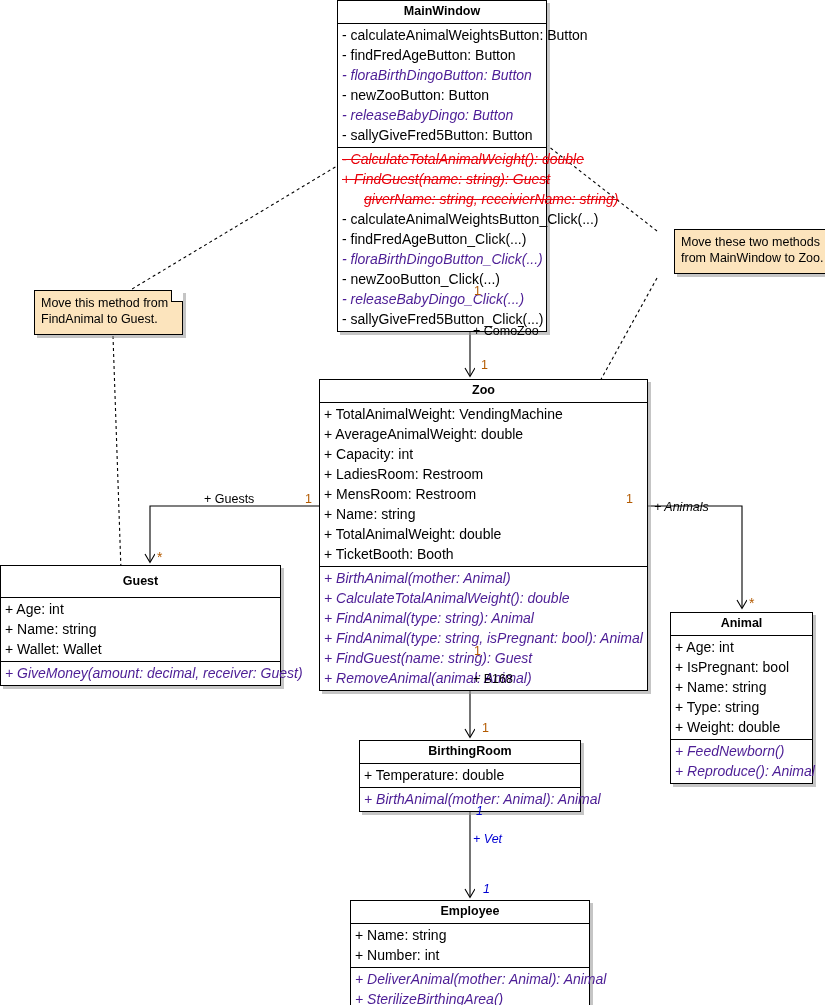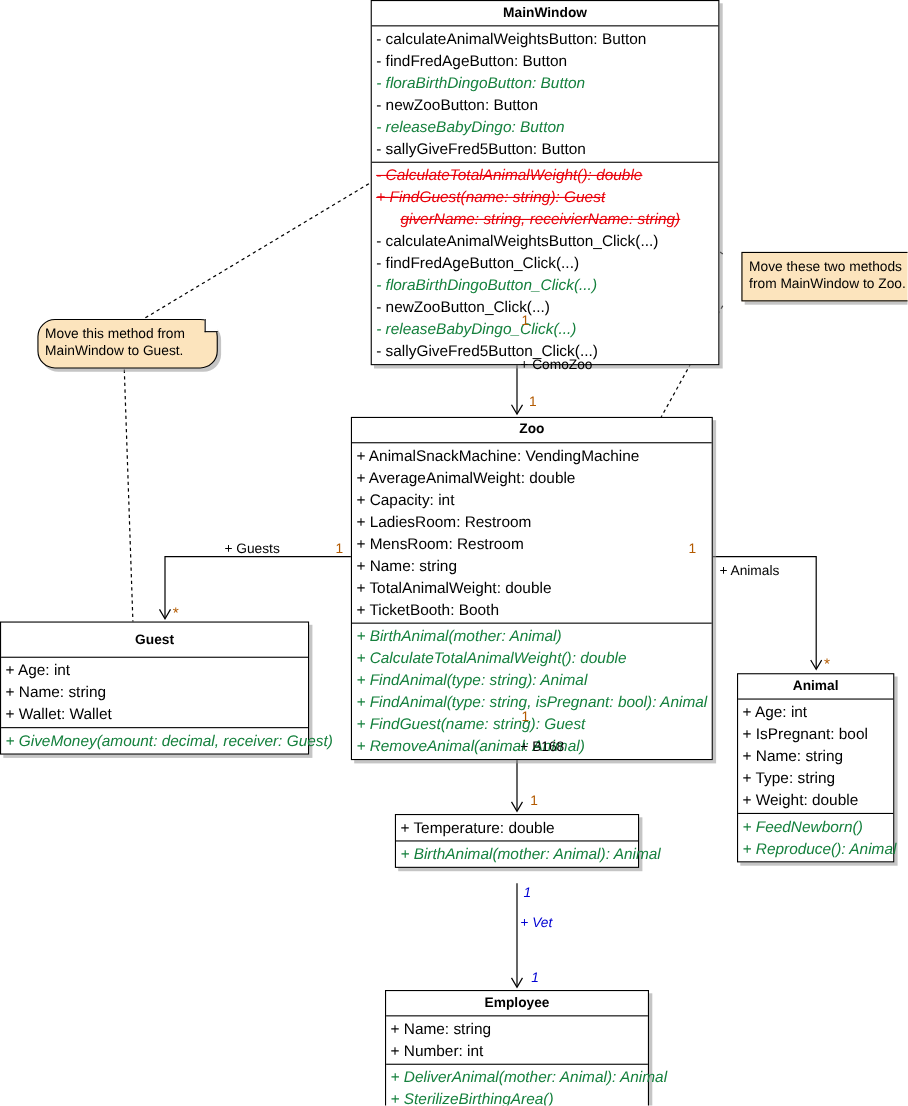--- a/index.html
+++ b/index.html
@@ -42,21 +42,21 @@
   .cls-sec:last-child { border-bottom: none; }
   .mem {
     padding: 0px 3px 0px 4px;
     line-height: 20px;
     height: 20px;
     white-space: nowrap;
     font-size: 14px;
   }
   .mem .ind { display: inline-block; padding-left: 22px; }
 
-  .new  { color: #15803d; font-style: italic; }
+  .new  { color: #4c1d95; font-style: italic; }
   .del  { color: #e8000a; font-style: italic; text-decoration: line-through; }
   .plain { color: #000000; }
 
   
   .note {
     position: absolute;
     background: #fce4bd;
     border: 1px solid #000000;
     box-shadow: 3px 3px 0 0 rgba(150,150,150,0.55);
     font-size: 12.5px;
@@ -111,21 +111,21 @@
 
     <line x1="127" y1="292" x2="337" y2="166" stroke="#000" stroke-width="1.1" stroke-dasharray="3,3"></line>
 
     <line x1="113" y1="336" x2="124" y2="658" stroke="#000" stroke-width="1.1" stroke-dasharray="3,3"></line>
 
     <line x1="657" y1="231" x2="548" y2="146" stroke="#000" stroke-width="1.1" stroke-dasharray="3,3"></line>
 
     <line x1="657" y1="278" x2="505" y2="553" stroke="#000" stroke-width="1.1" stroke-dasharray="3,3"></line>
   </svg>
 
-  <div class="umlclass" style="left:337px; top:0px; width:317px;">
+  <div class="umlclass" style="left:337px; top:0px; width:210px;">
     <div class="cls-title">MainWindow</div>
     <div class="cls-sec">
       <div class="mem plain">- calculateAnimalWeightsButton: Button</div>
       <div class="mem plain">- findFredAgeButton: Button</div>
       <div class="mem new">- floraBirthDingoButton: Button</div>
       <div class="mem plain">- newZooButton: Button</div>
       <div class="mem new">- releaseBabyDingo: Button</div>
       <div class="mem plain">- sallyGiveFred5Button: Button</div>
     </div>
     <div class="cls-sec">
@@ -137,21 +137,21 @@
       <div class="mem new">- floraBirthDingoButton_Click(...)</div>
       <div class="mem plain">- newZooButton_Click(...)</div>
       <div class="mem new">- releaseBabyDingo_Click(...)</div>
       <div class="mem plain">- sallyGiveFred5Button_Click(...)</div>
     </div>
   </div>
 
   <div class="umlclass" style="left:319px; top:379px; width:329px;">
     <div class="cls-title">Zoo</div>
     <div class="cls-sec">
-      <div class="mem plain">+ AnimalSnackMachine: VendingMachine</div>
+      <div class="mem plain">+ TotalAnimalWeight: VendingMachine</div>
       <div class="mem plain">+ AverageAnimalWeight: double</div>
       <div class="mem plain">+ Capacity: int</div>
       <div class="mem plain">+ LadiesRoom: Restroom</div>
       <div class="mem plain">+ MensRoom: Restroom</div>
       <div class="mem plain">+ Name: string</div>
       <div class="mem plain">+ TotalAnimalWeight: double</div>
       <div class="mem plain">+ TicketBooth: Booth</div>
     </div>
     <div class="cls-sec">
       <div class="mem new">+ BirthAnimal(mother: Animal)</div>
@@ -184,20 +184,21 @@
       <div class="mem plain">+ Type: string</div>
       <div class="mem plain">+ Weight: double</div>
     </div>
     <div class="cls-sec">
       <div class="mem new">+ FeedNewborn()</div>
       <div class="mem new">+ Reproduce(): Animal</div>
     </div>
   </div>
 
   <div class="umlclass" style="left:359px; top:740px; width:222px;">
+    <div class="cls-title">BirthingRoom</div>
     <div class="cls-sec">
       <div class="mem plain">+ Temperature: double</div>
     </div>
     <div class="cls-sec">
       <div class="mem new">+ BirthAnimal(mother: Animal): Animal</div>
     </div>
   </div>
 
   <div class="umlclass" style="left:350px; top:900px; width:240px;">
     <div class="cls-title">Employee</div>
@@ -205,42 +206,42 @@
       <div class="mem plain">+ Name: string</div>
       <div class="mem plain">+ Number: int</div>
     </div>
     <div class="cls-sec">
       <div class="mem new">+ DeliverAnimal(mother: Animal): Animal</div>
       <div class="mem new">+ SterilizeBirthingArea()</div>
 
     </div>
   </div>
 
-  <div class="note" style="left:16px; top:290px; width:164px; height:45px;border-radius:16px;">
+  <div class="note" style="left:16px; top:290px; width:149px; height:45px;">
     <span class="fold"></span>
     <div>Move this method from</div>
-    <div>MainWindow to Guest.</div>
+    <div>FindAnimal to Guest.</div>
   </div>
 
   <div class="note" style="left:656px; top:229px; width:167px; height:45px;">
     <span class="fold"></span>
     <div>Move these two methods</div>
     <div>from MainWindow to Zoo.</div>
   </div>
 
   <div class="lbl mult" style="left:474px; top:284px;">1</div>
   <div class="lbl" style="left:473px; top:324px;">+ ComoZoo</div>
   <div class="lbl mult" style="left:481px; top:358px;">1</div>
 
   <div class="lbl" style="left:204px; top:492px;">+ Guests</div>
   <div class="lbl mult" style="left:305px; top:492px;">1</div>
   <div class="lbl star" style="left:157px; top:550px;">*</div>
 
   <div class="lbl mult" style="left:626px; top:492px;">1</div>
-  <div class="lbl" style="left:654px; top:512px;">+ Animals</div>
+  <div class="lbl" style="left:654px; top:500px;font-style:italic;">+ Animals</div>
   <div class="lbl star" style="left:749px; top:596px;">*</div>
 
   <div class="lbl mult" style="left:474px; top:644px;">1</div>
   <div class="lbl" style="left:473px; top:672px;">+ B168</div>
   <div class="lbl mult" style="left:482px; top:721px;">1</div>
 
   <div class="lbl newmult" style="left:476px; top:804px;">1</div>
   <div class="lbl newlbl" style="left:473px; top:832px;">+ Vet</div>
   <div class="lbl newmult" style="left:483px; top:882px;">1</div>
 

